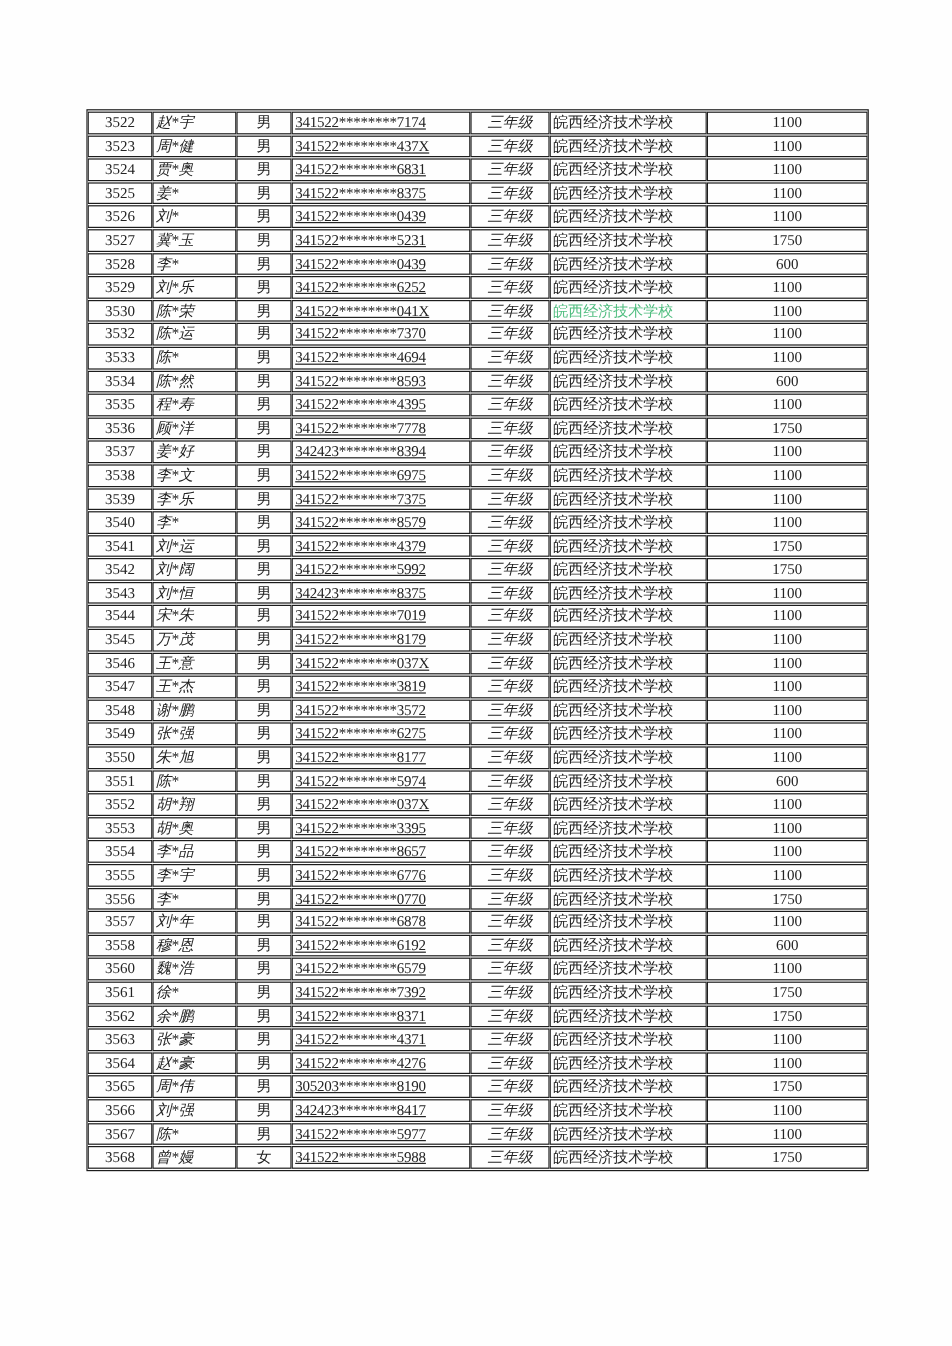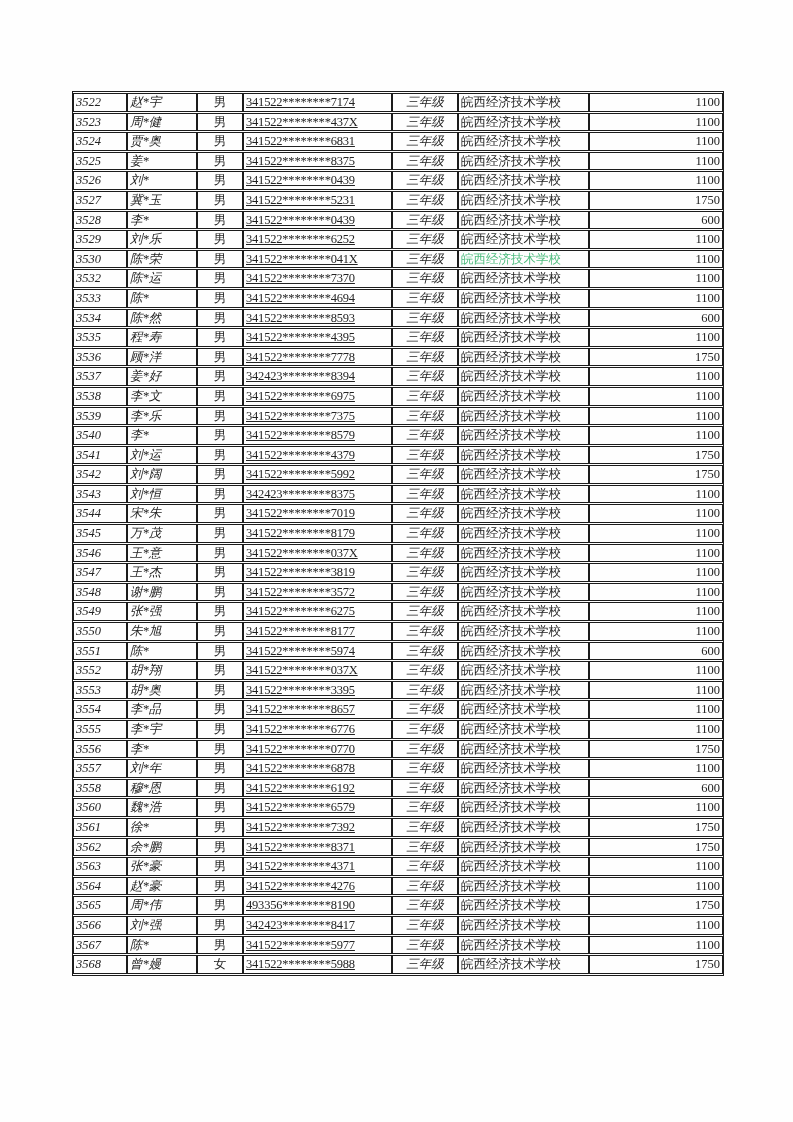--- a/index.html
+++ b/index.html
@@ -32,27 +32,27 @@
     border: 1px solid #1c1c1c;
     height: 16.6px;
     line-height: 16.6px;
     font-size: 12.5px;
     color: #232323;
     padding: 0 2px;
     white-space: nowrap;
     overflow: hidden;
     background: #fefefe;
   }
-  td.c0 { text-align: left; font-style: italic; }                       
+  td.c0 { text-align: center; }                       
   td.c1 { text-align: left; padding-left: 4px; font-style: italic; }      
   td.c2 { text-align: center; }                       
   td.c3 { text-align: left; padding-left: 3px; letter-spacing: -0.2px; text-decoration: underline; } 
   td.c4 { text-align: center; font-style: italic; }                       
   td.c5 { text-align: left; }                       
-  td.c6 { text-align: right; }                       
+  td.c6 { text-align: center; }                       
 </style>
 </head>
 <body>
 
 <div class="page">
   <table class="roster">
     <colgroup>
         <col style="width: 54px;">
         <col style="width: 70px;">
         <col style="width: 46px;">
@@ -428,21 +428,21 @@
           <td class="c2">男</td>
           <td class="c3">341522********4276</td>
           <td class="c4">三年级</td>
           <td class="c5">皖西经济技术学校</td>
           <td class="c6">1100</td>
         </tr>
         <tr>
           <td class="c0">3565</td>
           <td class="c1">周*伟</td>
           <td class="c2">男</td>
-          <td class="c3">493356********8190</td>
+          <td class="c3">305203********8190</td>
           <td class="c4">三年级</td>
           <td class="c5">皖西经济技术学校</td>
           <td class="c6">1750</td>
         </tr>
         <tr>
           <td class="c0">3566</td>
           <td class="c1">刘*强</td>
           <td class="c2">男</td>
           <td class="c3">342423********8417</td>
           <td class="c4">三年级</td>

